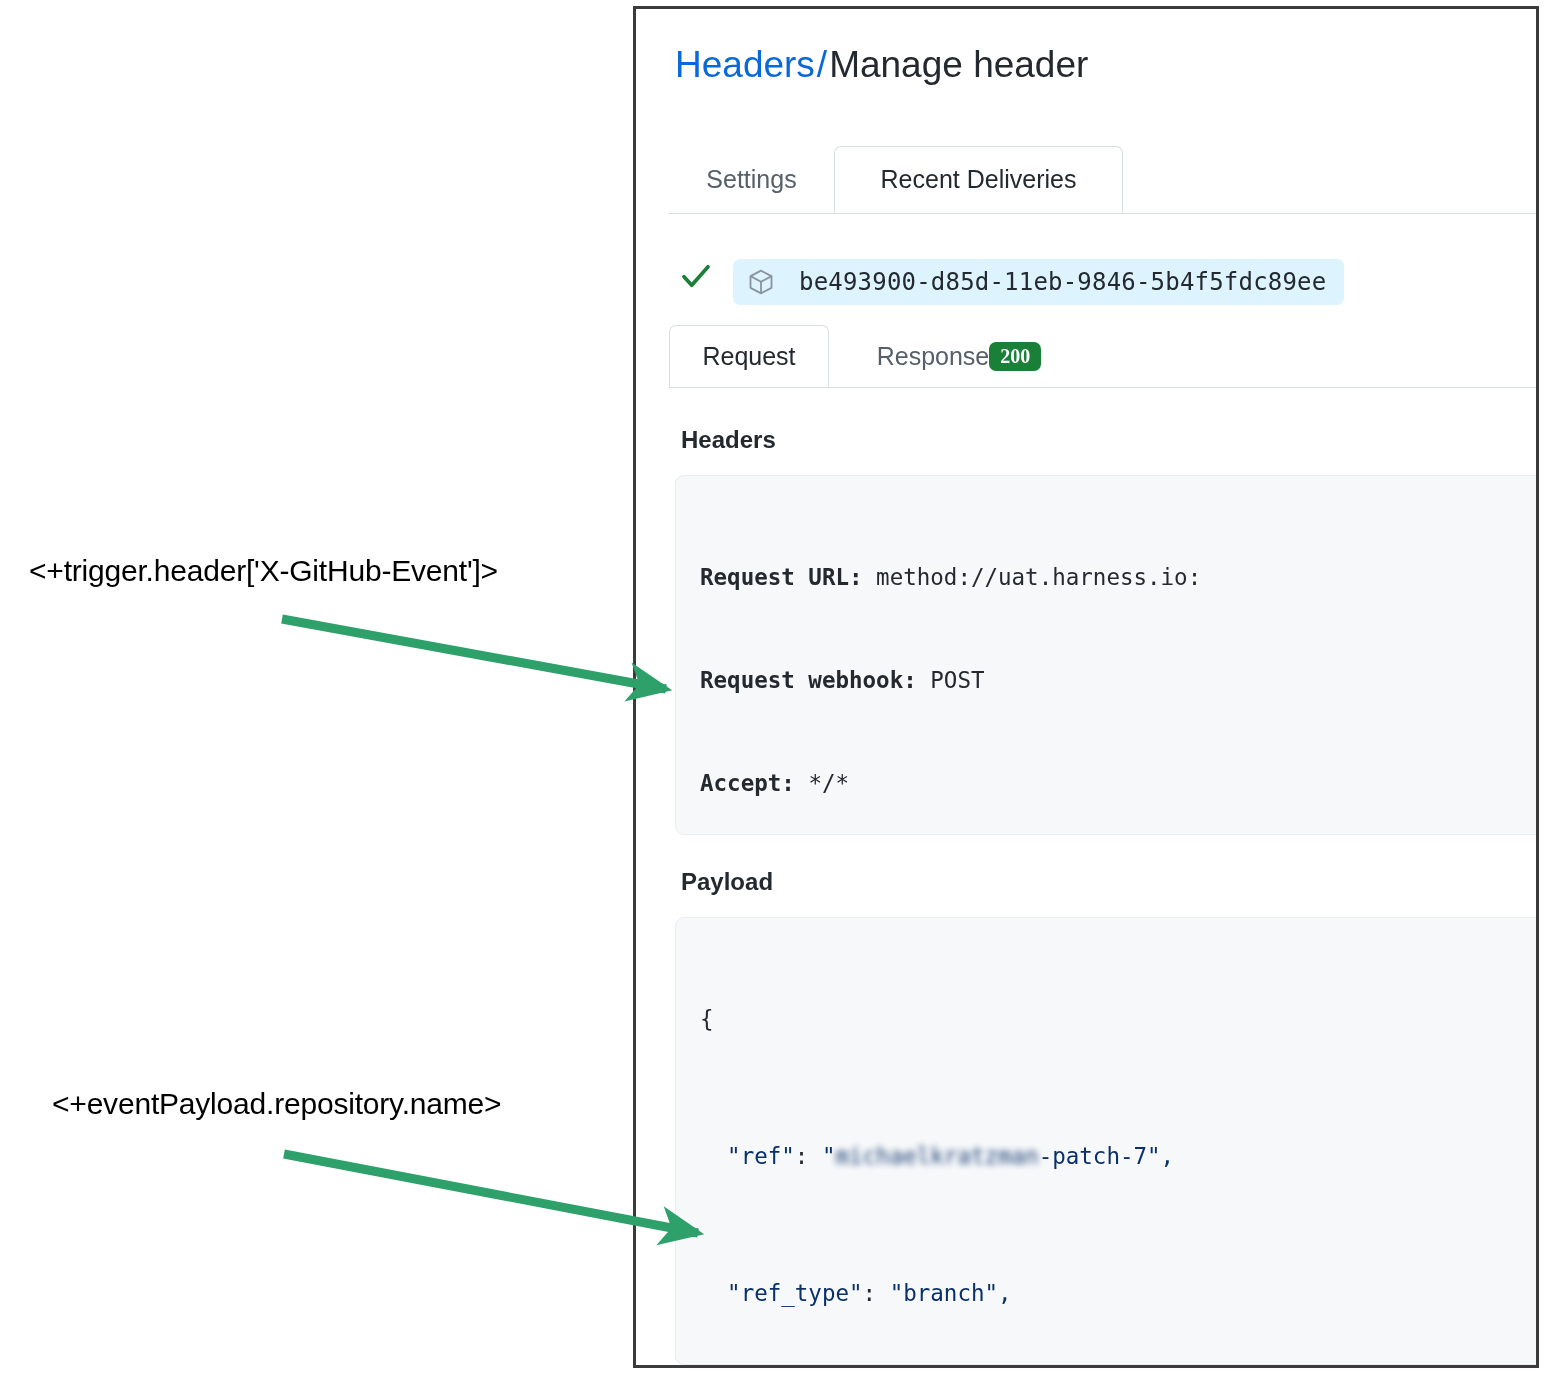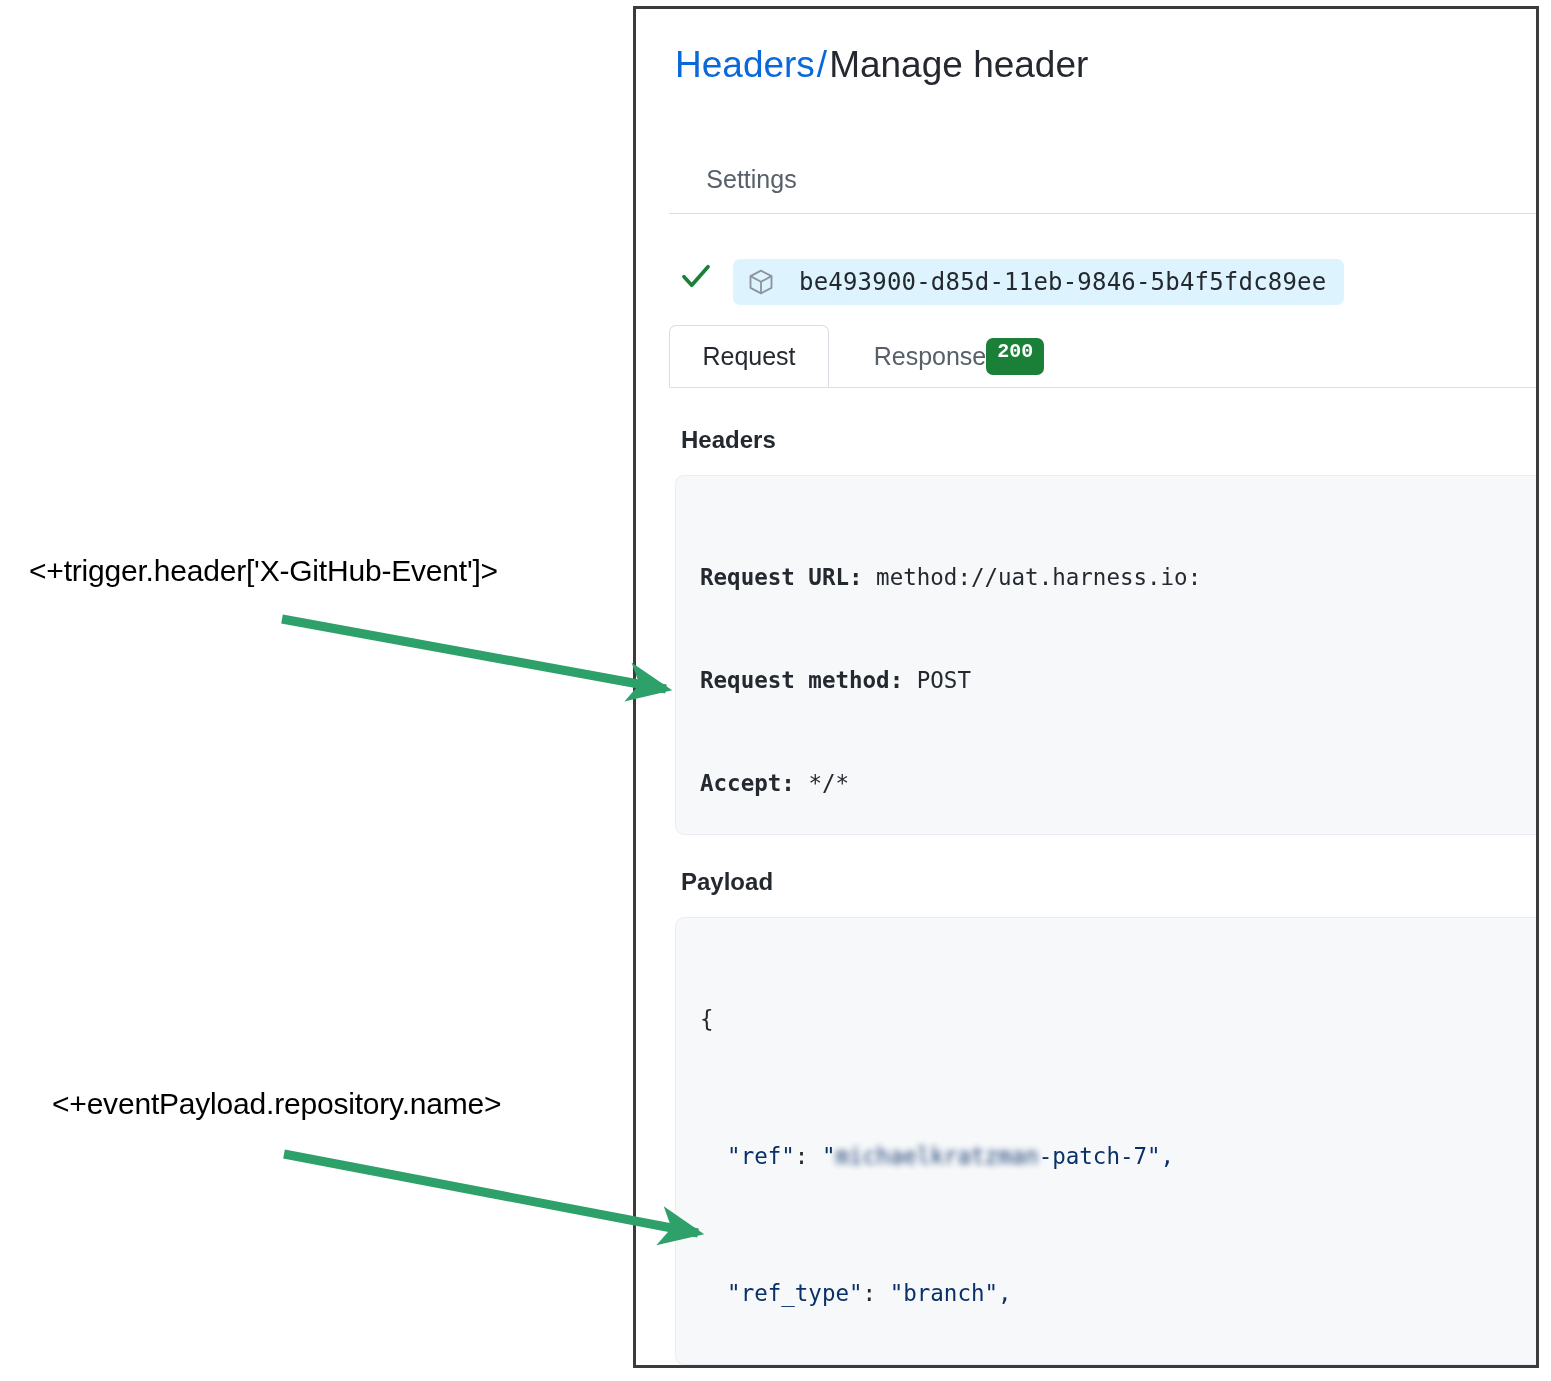--- a/index.html
+++ b/index.html
@@ -167,25 +167,25 @@
     border-radius: 7px 7px 0 0;
     color: #24292f;
   }
   #tab-response {
     left: 160px; width: 260px;
     color: #57606a;
   }
   #response-status-badge {
     background: #1a7f37;
     color: #ffffff;
-    font-family: Liberation Mono, monospace;
+    font-family: Liberation Serif, serif;
     font-size: 20px;
     font-weight: bold;
     border-radius: 7px;
-    padding: 3px 11px 12px 11px;
+    padding: 3px 11px 4px 11px;
     line-height: 1.1;
   }
 
   
   .section-heading {
     position: absolute;
     left: 45px;
     font-size: 24px;
     font-weight: bold;
     color: #24292f;
@@ -250,20 +250,23 @@
 <div id="webhook-panel">
   <div class="panel-inner">
 
     <div id="page-title">
       <span class="crumb-link">Headers</span><span class="crumb-sep">/</span><span class="crumb-current">Manage header</span>
     </div>
 
     <div id="primary-tabs">
       <div class="ptab" id="tab-settings">
         <span>Settings</span>
+      </div>
+      <div class="ptab" id="tab-recent-deliveries">
+        <span>Recent Deliveries</span>
       </div>
     </div>
 
     <div id="delivery-row">
       <span id="delivery-check-icon">
         <svg width="34" height="34" viewBox="0 0 24 24" fill="none">
           <path d="M3.5 12.5 L9 18.5 L20.5 5.5" stroke="#1a7f37" stroke-width="2.6" stroke-linecap="round" stroke-linejoin="round"></path>
         </svg>
       </span>
       <span id="delivery-chip">
@@ -285,21 +288,21 @@
       <div class="stab" id="tab-response">
         <span>Response</span>
         <span id="response-status-badge">200</span>
       </div>
     </div>
 
     <div class="section-heading" id="headers-heading">Headers</div>
 
     <div class="code-box" id="headers-box">
       <div class="code-line"><span class="hdr-key">Request URL:</span> <span class="hdr-val">method://uat.harness.io:</span></div>
-      <div class="code-line"><span class="hdr-key">Request method:</span> <span class="hdr-val">POST</span></div>
+      <div class="code-line"><span class="hdr-key">Request webhook:</span> <span class="hdr-val">POST</span></div>
       <div class="code-line"><span class="hdr-key">Accept:</span> <span class="hdr-val">*/*</span></div>
       
       
       
       
       
       
       
     </div>
 

